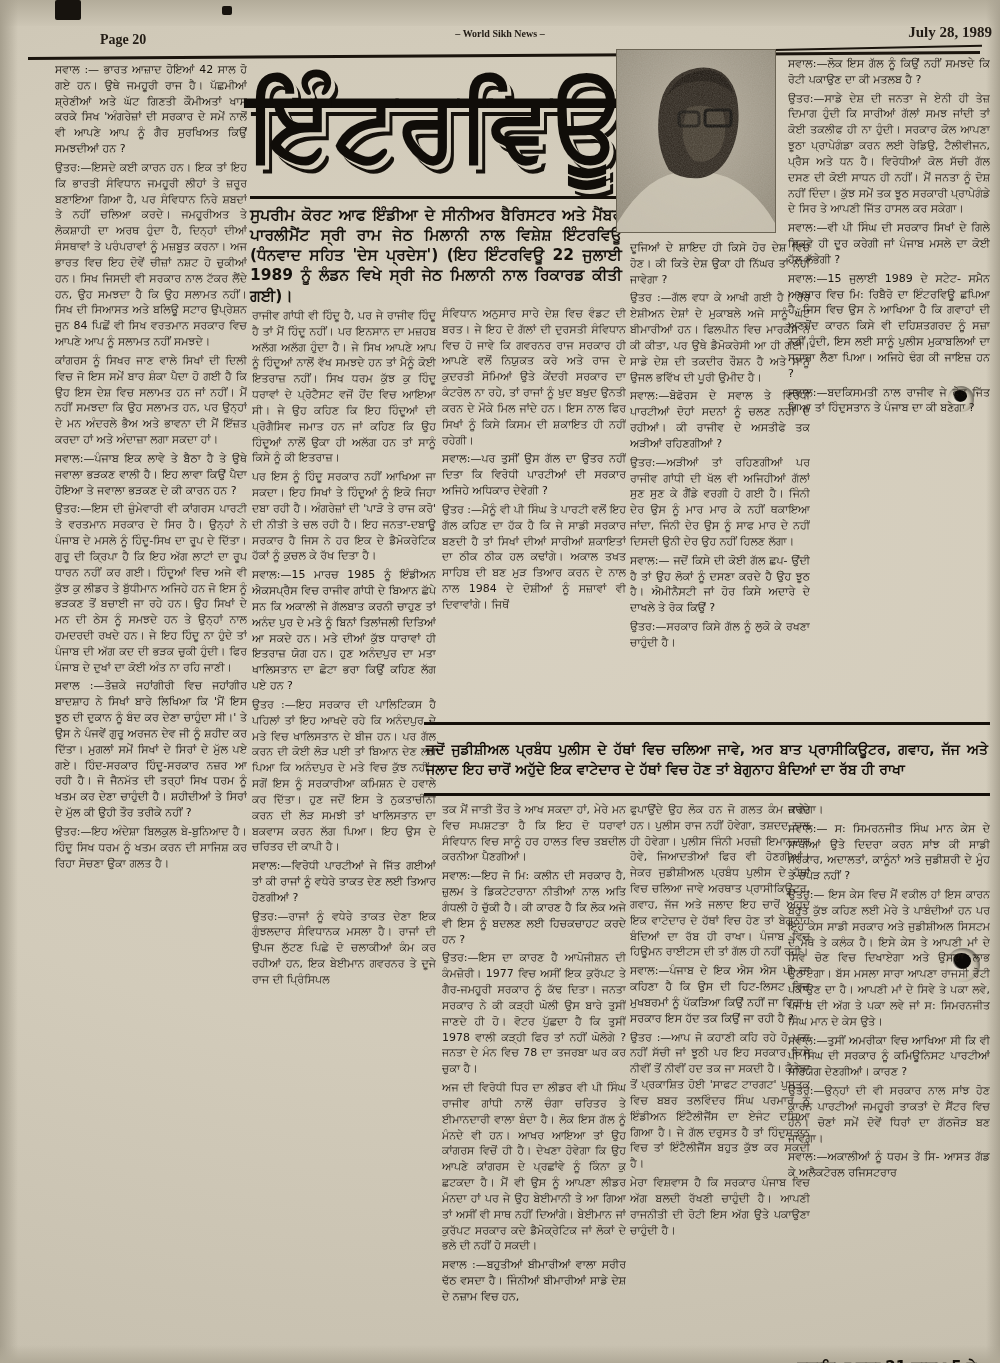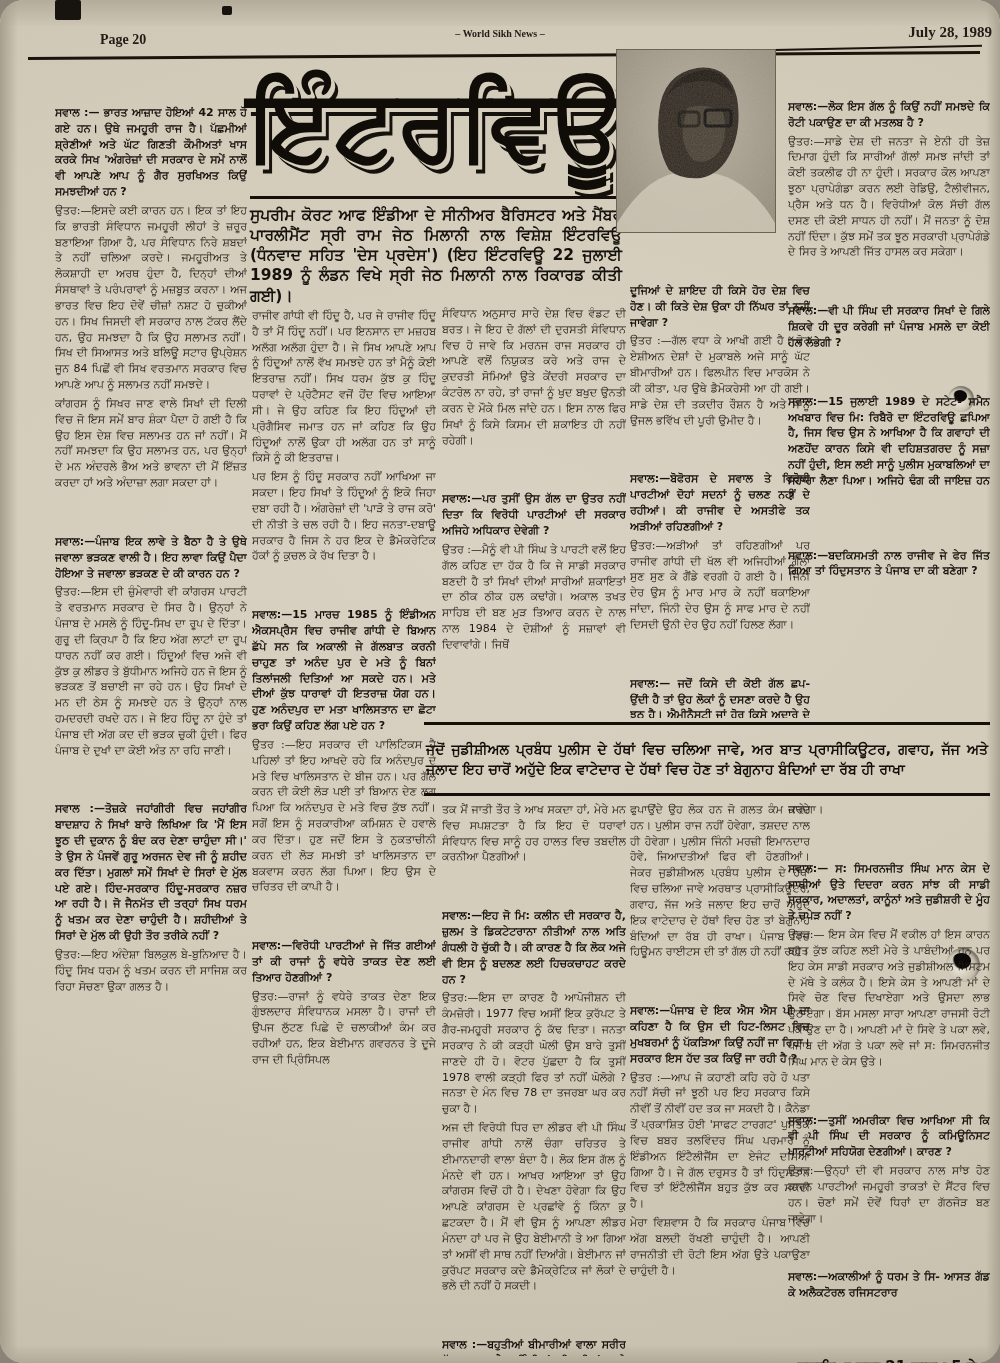--- a/index.html
+++ b/index.html
@@ -2,21 +2,20 @@
 <html><head>
 <meta charset="utf-8">
 <style>
   html,body{margin:0;padding:0;background:#8a8478;}
   .page{
     position:relative;width:1000px;height:1363px;overflow:hidden;
     background:
       radial-gradient(ellipse 1400px 900px at 48% 40%, #d9d2c2 0%, #d2cbba 55%, #c6bfae 100%);
     font-family:"DejaVu Sans","Liberation Sans",sans-serif;
     color:#1c1712;
-    border-radius:24px;
   }
   
   .shade-top{position:absolute;left:0;top:0;width:100%;height:26px;background:linear-gradient(#b3ac9a,#cdc6b5);}
   .shade-left{position:absolute;left:0;top:0;width:18px;height:100%;background:linear-gradient(90deg,#a69f8e,rgba(166,159,142,0));}
   .shade-right{position:absolute;right:0;top:0;width:14px;height:100%;background:linear-gradient(270deg,#aaa392,rgba(170,163,146,0));}
   .shade-bottom{position:absolute;left:0;bottom:0;width:100%;height:18px;background:linear-gradient(0deg,#b1aa98,rgba(177,170,152,0));}
   .blob{position:absolute;background:#17130e;border-radius:2px;}
   .punch{position:absolute;border-radius:50%;background:radial-gradient(circle at 40% 55%,#f1ece0 0%,#cfc8b7 45%,#9a927f 100%);box-shadow:inset -2px 2px 3px rgba(0,0,0,.35);}
   .punch:before{content:"";position:absolute;left:18%;top:16%;width:55%;height:45%;border-radius:50%;background:radial-gradient(circle at 60% 40%,#0c0a08 60%,rgba(12,10,8,0) 75%);}
 
@@ -38,21 +37,21 @@
     position:absolute;left:250px;top:205px;width:372px;height:100px;
     font-size:15.5px;line-height:1.3;font-weight:bold;color:#15110c;text-align:justify;
   }
 
   
   .photo{position:absolute;left:617px;top:50px;width:158px;height:182px;background:#aaa293;outline:1px solid #6b6454;}
 
   
   .col{position:absolute;overflow:hidden;text-align:justify;font-size:11px;line-height:1.44;color:#201a13;}
   .col p{margin:0 0 3px 0;}
-  .col p.q{font-weight:bold;color:#17120c;margin-top:43px;}
+  .col p.q{font-weight:normal;color:#17120c;}
   .banner{
     position:absolute;left:424px;top:722px;width:566px;height:74px;
     border-top:3px solid #140f09;border-bottom:3px solid #140f09;
     display:flex;align-items:center;
     font-size:14px;font-weight:bold;line-height:1.45;color:#130e08;text-align:justify;
     padding:0 2px;box-sizing:border-box;
   }
   .continuation{
     position:absolute;left:784px;top:1312px;width:206px;
     font-size:15px;font-weight:bold;text-align:center;color:#14100a;margin-top:46px;
@@ -122,21 +121,21 @@
     </div>
   <div class="col" style="left:252px;top:308px;width:184px;height:1048px;">
       <p class="a">ਰਾਜੀਵ ਗਾਂਧੀ ਵੀ ਹਿੰਦੂ ਹੈ, ਪਰ ਜੇ ਰਾਜੀਵ ਹਿੰਦੂ ਹੈ ਤਾਂ ਮੈਂ ਹਿੰਦੂ ਨਹੀਂ। ਪਰ ਇਨਸਾਨ ਦਾ ਮਜ਼ਹਬ ਅਲੱਗ ਅਲੱਗ ਹੁੰਦਾ ਹੈ। ਜੇ ਸਿਖ ਆਪਣੇ ਆਪ ਨੂੰ ਹਿੰਦੂਆਂ ਨਾਲੋਂ ਵੱਖ ਸਮਝਦੇ ਹਨ ਤਾਂ ਮੈਨੂੰ ਕੋਈ ਇਤਰਾਜ਼ ਨਹੀਂ। ਸਿਖ ਧਰਮ ਕੁੱਝ ਕੁ ਹਿੰਦੂ ਧਰਾਵਾਂ ਦੇ ਪ੍ਰੋਟੈਸਟ ਵਜੋਂ ਹੋਂਦ ਵਿਚ ਆਇਆ ਸੀ। ਜੇ ਉਹ ਕਹਿਣ ਕਿ ਇਹ ਹਿੰਦੂਆਂ ਦੀ ਪ੍ਰੋਗੈਸਿਵ ਜਮਾਤ ਹਨ ਜਾਂ ਕਹਿਣ ਕਿ ਉਹ ਹਿੰਦੂਆਂ ਨਾਲੋਂ ਉਕਾ ਹੀ ਅਲੱਗ ਹਨ ਤਾਂ ਸਾਨੂੰ ਕਿਸੇ ਨੂੰ ਕੀ ਇਤਰਾਜ਼।</p>
       <p class="a">ਪਰ ਇਸ ਨੂੰ ਹਿੰਦੂ ਸਰਕਾਰ ਨਹੀਂ ਆਖਿਆ ਜਾ ਸਕਦਾ। ਇਹ ਸਿਖਾਂ ਤੇ ਹਿੰਦੂਆਂ ਨੂੰ ਇਕੋ ਜਿਹਾ ਦਬਾ ਰਹੀ ਹੈ। ਅੰਗਰੇਜ਼ਾਂ ਦੀ 'ਪਾੜੋ ਤੇ ਰਾਜ ਕਰੋ' ਦੀ ਨੀਤੀ ਤੇ ਚਲ ਰਹੀ ਹੈ। ਇਹ ਜਨਤਾ-ਦਬਾਊ ਸਰਕਾਰ ਹੈ ਜਿਸ ਨੇ ਹਰ ਇਕ ਦੇ ਡੈਮੋਕਰੇਟਿਕ ਹੱਕਾਂ ਨੂੰ ਕੁਚਲ ਕੇ ਰੱਖ ਦਿਤਾ ਹੈ।</p>
       <p class="q">ਸਵਾਲ:—15 ਮਾਰਚ 1985 ਨੂੰ ਇੰਡੀਅਨ ਐਕਸਪ੍ਰੈਸ ਵਿਚ ਰਾਜੀਵ ਗਾਂਧੀ ਦੇ ਬਿਆਨ ਛੱਪੇ ਸਨ ਕਿ ਅਕਾਲੀ ਜੇ ਗੱਲਬਾਤ ਕਰਨੀ ਚਾਹੁਣ ਤਾਂ ਅਨੰਦ ਪੁਰ ਦੇ ਮਤੇ ਨੂੰ ਬਿਨਾਂ ਤਿਲਾਂਜਲੀ ਦਿਤਿਆਂ ਆ ਸਕਦੇ ਹਨ। ਮਤੇ ਦੀਆਂ ਕੁੱਝ ਧਾਰਾਵਾਂ ਹੀ ਇਤਰਾਜ਼ ਯੋਗ ਹਨ। ਹੁਣ ਅਨੰਦਪੁਰ ਦਾ ਮਤਾ ਖਾਲਿਸਤਾਨ ਦਾ ਛੋਟਾ ਭਰਾ ਕਿਉਂ ਕਹਿਣ ਲੱਗ ਪਏ ਹਨ ?</p>
       <p class="a">ਉਤਰ :—ਇਹ ਸਰਕਾਰ ਦੀ ਪਾਲਿਟਿਕਸ ਹੈ ਪਹਿਲਾਂ ਤਾਂ ਇਹ ਆਖਦੇ ਰਹੇ ਕਿ ਅਨੰਦਪੁਰ ਦੇ ਮਤੇ ਵਿਚ ਖਾਲਿਸਤਾਨ ਦੇ ਬੀਜ ਹਨ। ਪਰ ਗੱਲ ਕਰਨ ਦੀ ਕੋਈ ਲੋੜ ਪਈ ਤਾਂ ਬਿਆਨ ਦੇਣ ਲਗ ਪਿਆ ਕਿ ਅਨੰਦਪੁਰ ਦੇ ਮਤੇ ਵਿਚ ਕੁੱਝ ਨਹੀਂ। ਸਗੋਂ ਇਸ ਨੂੰ ਸਰਕਾਰੀਆ ਕਮਿਸ਼ਨ ਦੇ ਹਵਾਲੇ ਕਰ ਦਿੱਤਾ। ਹੁਣ ਜਦੋਂ ਇਸ ਤੇ ਨੁਕਤਾਚੀਨੀ ਕਰਨ ਦੀ ਲੋੜ ਸਮਝੀ ਤਾਂ ਖਾਲਿਸਤਾਨ ਦਾ ਬਕਵਾਸ ਕਰਨ ਲੱਗ ਪਿਆ। ਇਹ ਉਸ ਦੇ ਚਰਿਤਰ ਦੀ ਕਾਪੀ ਹੈ।</p>
       <p class="q">ਸਵਾਲ:—ਵਿਰੋਧੀ ਪਾਰਟੀਆਂ ਜੇ ਜਿੱਤ ਗਈਆਂ ਤਾਂ ਕੀ ਰਾਜਾਂ ਨੂੰ ਵਧੇਰੇ ਤਾਕਤ ਦੇਣ ਲਈ ਤਿਆਰ ਹੋਣਗੀਆਂ ?</p>
       <p class="a">ਉਤਰ:—ਰਾਜਾਂ ਨੂੰ ਵਧੇਰੇ ਤਾਕਤ ਦੇਣਾ ਇਕ ਗੁੰਝਲਦਾਰ ਸੰਵਿਧਾਨਕ ਮਸਲਾ ਹੈ। ਰਾਜਾਂ ਦੀ ਉਪਜ ਲੁੱਟਣ ਪਿਛੇ ਦੋ ਚਲਾਕੀਆਂ ਕੰਮ ਕਰ ਰਹੀਆਂ ਹਨ, ਇਕ ਬੇਈਮਾਨ ਗਵਰਨਰ ਤੇ ਦੂਜੇ ਰਾਜ ਦੀ ਪ੍ਰਿੰਸਿਪਲ</p>
     </div>
   <div class="col" style="left:442px;top:306px;width:184px;height:412px;">
-      <p class="a">ਸੰਵਿਧਾਨ ਅਨੁਸਾਰ ਸਾਰੇ ਦੇਸ਼ ਵਿਚ ਵੰਡਟ ਦੀ ਬਰਤ। ਜੇ ਇਹ ਦੋ ਗੱਲਾਂ ਦੀ ਦੁਰਸਤੀ ਸੰਵਿਧਾਨ ਵਿਚ ਹੋ ਜਾਵੇ ਕਿ ਮਰਨਜ ਰਾਜ ਸਰਕਾਰ ਹੀ ਆਪਣੇ ਵਲੋਂ ਨਿਯੁਕਤ ਕਰੇ ਅਤੇ ਰਾਜ ਦੇ ਕੁਦਰਤੀ ਸੋਮਿਆਂ ਉਤੇ ਕੇਂਦਰੀ ਸਰਕਾਰ ਦਾ ਕੰਟਰੋਲ ਨਾ ਰਹੇ, ਤਾਂ ਰਾਜਾਂ ਨੂੰ ਖੁਦ ਬਖੁਦ ਉਨਤੀ ਕਰਨ ਦੇ ਮੌਕੇ ਮਿਲ ਜਾਂਦੇ ਹਨ। ਇਸ ਨਾਲ ਫਿਰ ਸਿਖਾਂ ਨੂੰ ਕਿਸੇ ਕਿਸਮ ਦੀ ਸ਼ਕਾਇਤ ਹੀ ਨਹੀਂ ਰਹੇਗੀ।</p>
+      <p class="a">ਸੰਵਿਧਾਨ ਅਨੁਸਾਰ ਸਾਰੇ ਦੇਸ਼ ਵਿਚ ਵੰਡਟ ਦੀ ਬਰਤ। ਜੇ ਇਹ ਦੋ ਗੱਲਾਂ ਦੀ ਦੁਰਸਤੀ ਸੰਵਿਧਾਨ ਵਿਚ ਹੋ ਜਾਵੇ ਕਿ ਗਵਰਨਰ ਰਾਜ ਸਰਕਾਰ ਹੀ ਆਪਣੇ ਵਲੋਂ ਨਿਯੁਕਤ ਕਰੇ ਅਤੇ ਰਾਜ ਦੇ ਕੁਦਰਤੀ ਸੋਮਿਆਂ ਉਤੇ ਕੇਂਦਰੀ ਸਰਕਾਰ ਦਾ ਕੰਟਰੋਲ ਨਾ ਰਹੇ, ਤਾਂ ਰਾਜਾਂ ਨੂੰ ਖੁਦ ਬਖੁਦ ਉਨਤੀ ਕਰਨ ਦੇ ਮੌਕੇ ਮਿਲ ਜਾਂਦੇ ਹਨ। ਇਸ ਨਾਲ ਫਿਰ ਸਿਖਾਂ ਨੂੰ ਕਿਸੇ ਕਿਸਮ ਦੀ ਸ਼ਕਾਇਤ ਹੀ ਨਹੀਂ ਰਹੇਗੀ।</p>
       <p class="q">ਸਵਾਲ:—ਪਰ ਤੁਸੀਂ ਉਸ ਗੱਲ ਦਾ ਉਤਰ ਨਹੀਂ ਦਿਤਾ ਕਿ ਵਿਰੋਧੀ ਪਾਰਟੀਆਂ ਦੀ ਸਰਕਾਰ ਅਜਿਹੇ ਅਧਿਕਾਰ ਦੇਵੇਗੀ ?</p>
       <p class="a">ਉਤਰ :—ਮੈਨੂੰ ਵੀ ਪੀ ਸਿੰਘ ਤੇ ਪਾਰਟੀ ਵਲੋਂ ਇਹ ਗੱਲ ਕਹਿਣ ਦਾ ਹੱਕ ਹੈ ਕਿ ਜੇ ਸਾਡੀ ਸਰਕਾਰ ਬਣਦੀ ਹੈ ਤਾਂ ਸਿਖਾਂ ਦੀਆਂ ਸਾਰੀਆਂ ਸ਼ਕਾਇਤਾਂ ਦਾ ਠੀਕ ਠੀਕ ਹਲ ਕਢਾਂਗੇ। ਅਕਾਲ ਤਖਤ ਸਾਹਿਬ ਦੀ ਬਣ ਮੁੜ ਤਿਆਰ ਕਰਨ ਦੇ ਨਾਲ ਨਾਲ 1984 ਦੇ ਦੋਸ਼ੀਆਂ ਨੂੰ ਸਜ਼ਾਵਾਂ ਵੀ ਦਿਵਾਵਾਂਗੇ। ਜਿਥੋਂ</p>
     </div>
   <div class="col" style="left:442px;top:802px;width:184px;height:554px;">
       <p class="a">ਤਕ ਮੈਂ ਜਾਤੀ ਤੌਰ ਤੇ ਆਖ ਸਕਦਾ ਹਾਂ, ਮੇਰੇ ਮਨ ਵਿਚ ਸਪਸ਼ਟਤਾ ਹੈ ਕਿ ਇਹ ਦੋ ਧਰਾਵਾਂ ਸੰਵਿਧਾਨ ਵਿਚ ਸਾਨੂੰ ਹਰ ਹਾਲਤ ਵਿਚ ਤਬਦੀਲ ਕਰਨੀਆ ਪੈਣਗੀਆਂ।</p>
       <p class="q">ਸਵਾਲ:—ਇਹ ਜੋ ਮਿ: ਕਲੀਨ ਦੀ ਸਰਕਾਰ ਹੈ, ਜ਼ੁਲਮ ਤੇ ਡਿਕਟੇਟਰਾਨਾ ਨੀਤੀਆਂ ਨਾਲ ਅਤਿ ਗੰਧਲੀ ਹੋ ਚੁੱਕੀ ਹੈ। ਕੀ ਕਾਰਣ ਹੈ ਕਿ ਲੋਕ ਅਜੇ ਵੀ ਇਸ ਨੂੰ ਬਦਲਣ ਲਈ ਹਿਚਕਚਾਹਟ ਕਰਦੇ ਹਨ ?</p>
       <p class="a">ਉਤਰ:—ਇਸ ਦਾ ਕਾਰਣ ਹੈ ਆਪੋਜੀਸ਼ਨ ਦੀ ਕੰਮਜ਼ੋਰੀ। 1977 ਵਿਚ ਅਸੀਂ ਇਕ ਕੁਰੱਪਟ ਤੇ ਗੈਰ-ਜਮਹੂਰੀ ਸਰਕਾਰ ਨੂੰ ਕੱਢ ਦਿਤਾ। ਜਨਤਾ ਸਰਕਾਰ ਨੇ ਕੀ ਕੜ੍ਹੀ ਘੋਲੀ ਉਸ ਬਾਰੇ ਤੁਸੀਂ ਜਾਣਦੇ ਹੀ ਹੋ। ਵੋਟਰ ਪੁੱਛਦਾ ਹੈ ਕਿ ਤੁਸੀਂ 1978 ਵਾਲੀ ਕੜ੍ਹੀ ਫਿਰ ਤਾਂ ਨਹੀਂ ਘੋਲੋਗੇ ? ਜਨਤਾ ਦੇ ਮੰਨ ਵਿਚ 78 ਦਾ ਤਜਰਬਾ ਘਰ ਕਰ ਚੁਕਾ ਹੈ।</p>
       <p class="a">ਅਜ ਦੀ ਵਿਰੋਧੀ ਧਿਰ ਦਾ ਲੀਡਰ ਵੀ ਪੀ ਸਿੰਘ ਰਾਜੀਵ ਗਾਂਧੀ ਨਾਲੋਂ ਚੰਗਾ ਚਰਿਤਰ ਤੇ ਈਮਾਨਦਾਰੀ ਵਾਲਾ ਬੰਦਾ ਹੈ। ਲੋਕ ਇਸ ਗੱਲ ਨੂੰ ਮੰਨਦੇ ਵੀ ਹਨ। ਆਖਰ ਆਇਆ ਤਾਂ ਉਹ ਕਾਂਗਰਸ ਵਿਚੋਂ ਹੀ ਹੈ। ਦੇਖਣਾ ਹੋਵੇਗਾ ਕਿ ਉਹ ਆਪਣੇ ਕਾਂਗਰਸ ਦੇ ਪ੍ਰਛਾਂਵੇ ਨੂੰ ਕਿੰਨਾ ਕੁ ਛਟਕਦਾ ਹੈ। ਮੈਂ ਵੀ ਉਸ ਨੂੰ ਆਪਣਾ ਲੀਡਰ ਮੰਨਦਾ ਹਾਂ ਪਰ ਜੇ ਉਹ ਬੇਈਮਾਨੀ ਤੇ ਆ ਗਿਆ ਤਾਂ ਅਸੀਂ ਵੀ ਸਾਥ ਨਹੀਂ ਦਿਆਂਗੇ। ਬੇਈਮਾਨ ਜਾਂ ਕੁਰੱਪਟ ਸਰਕਾਰ ਕਦੇ ਡੈਮੋਕ੍ਰੇਟਿਕ ਜਾਂ ਲੋਕਾਂ ਦੇ ਭਲੇ ਦੀ ਨਹੀਂ ਹੋ ਸਕਦੀ।</p>
       <p class="q">ਸਵਾਲ :—ਬਹੁਤੀਆਂ ਬੀਮਾਰੀਆਂ ਵਾਲਾ ਸਰੀਰ ਢੱਠ ਵਸਦਾ ਹੈ। ਜਿੰਨੀਆਂ ਬੀਮਾਰੀਆਂ ਸਾਡੇ ਦੇਸ਼ ਦੇ ਨਜ਼ਾਮ ਵਿਚ ਹਨ,</p>
     </div>

